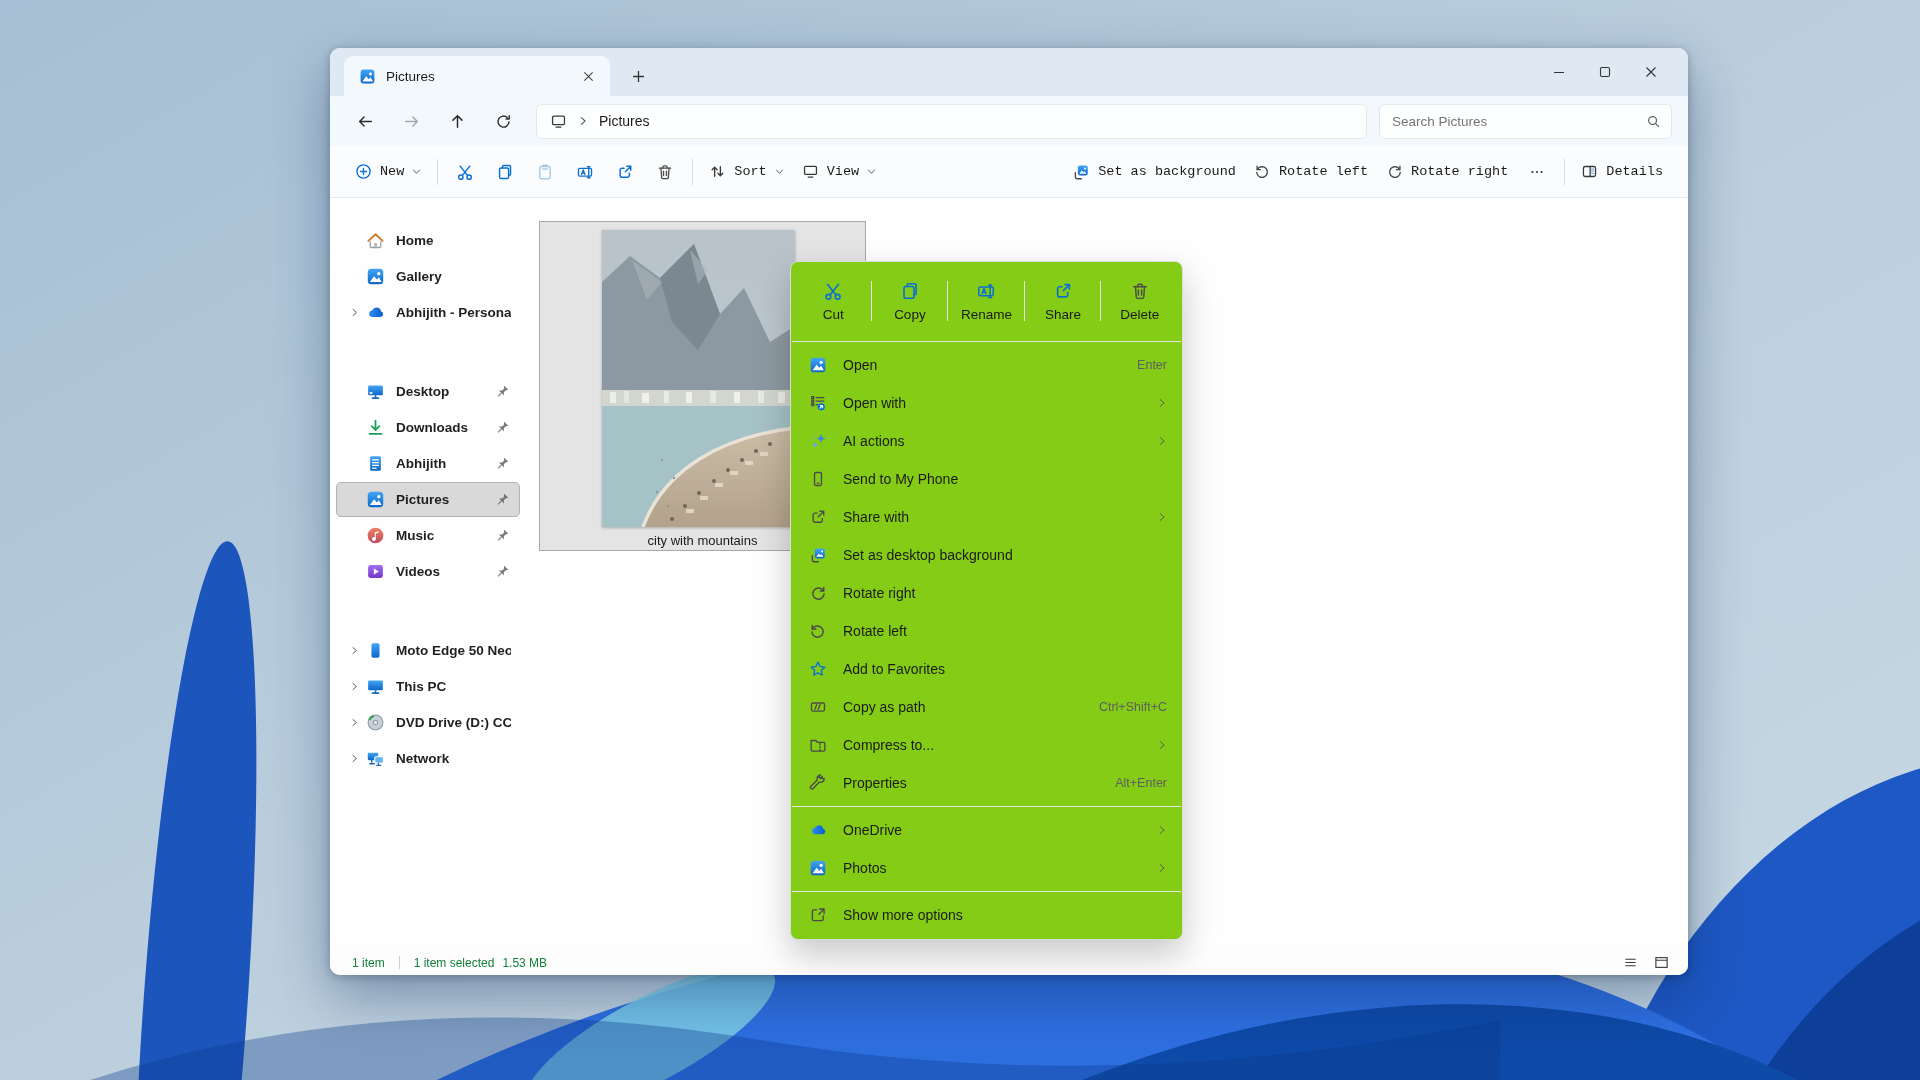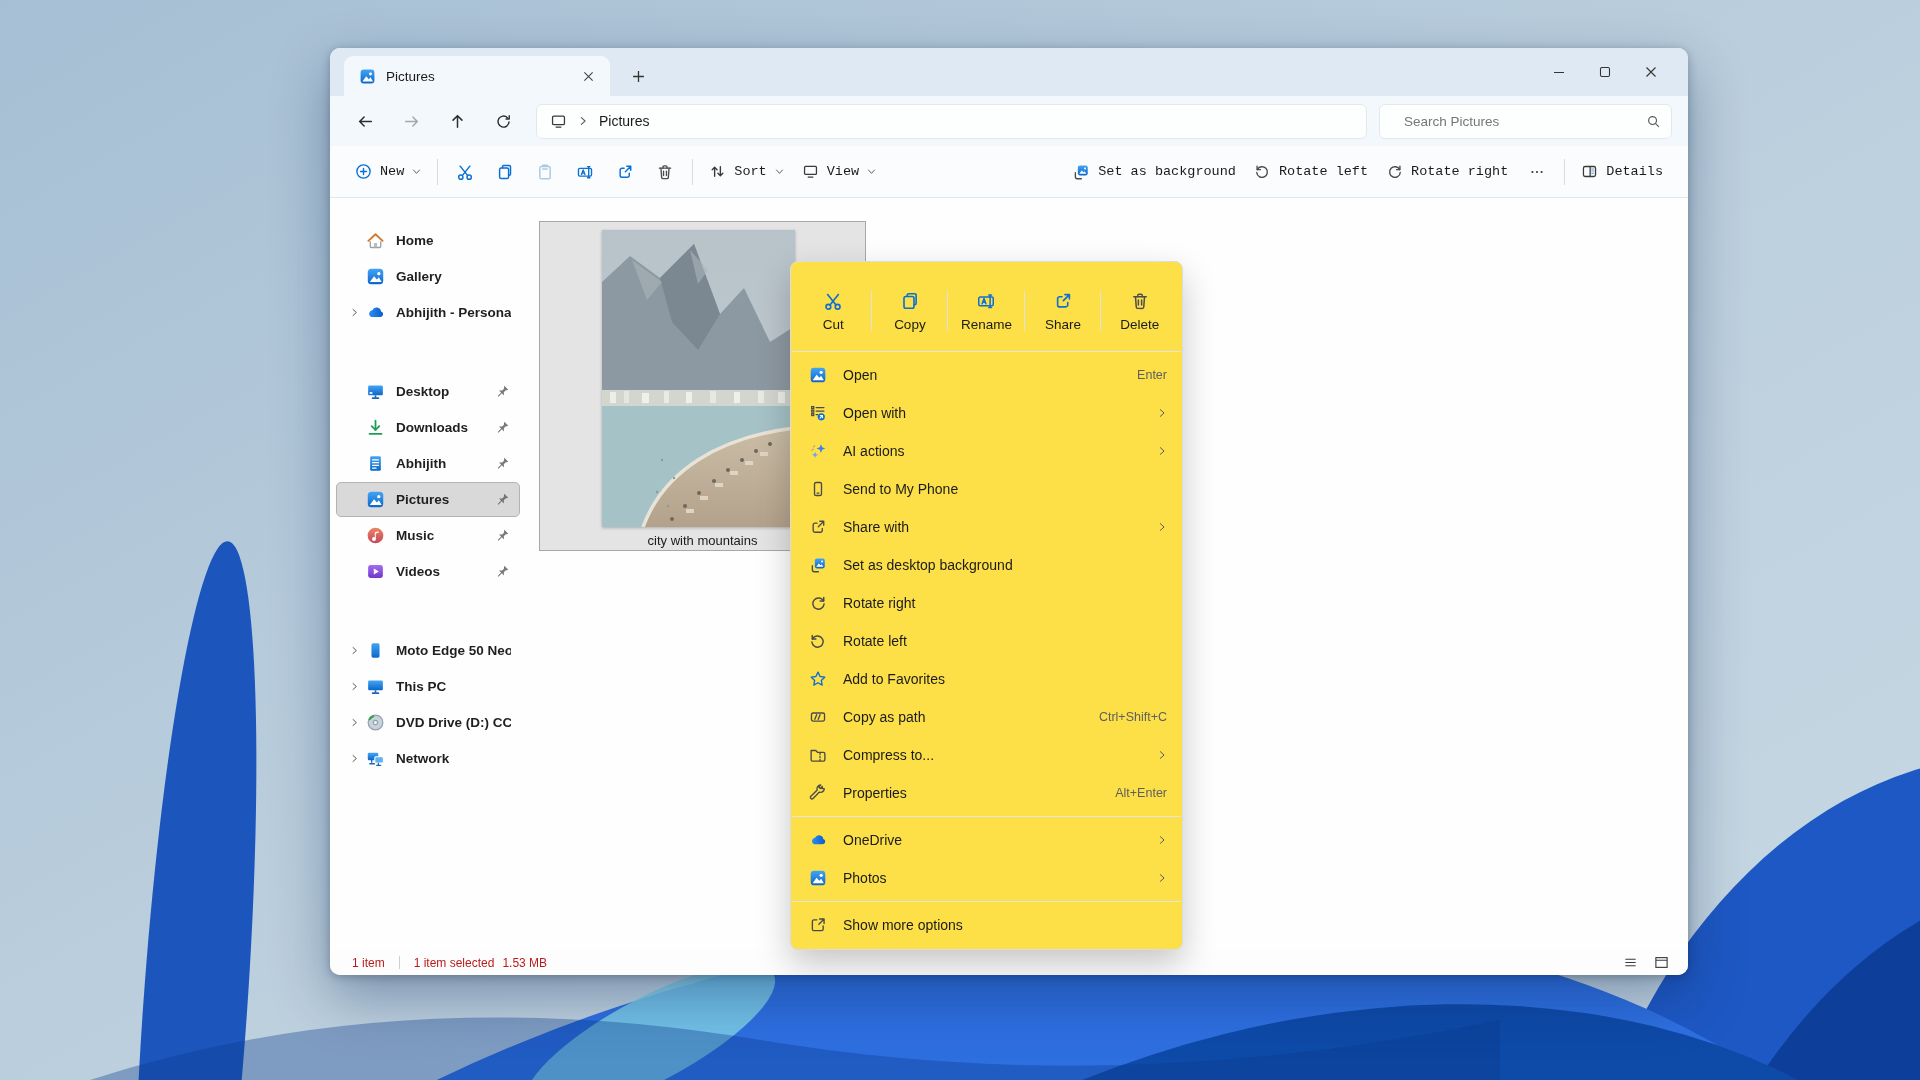--- a/index.html
+++ b/index.html
@@ -18,21 +18,21 @@
   .tab-close { width:24px; height:24px; display:flex; align-items:center; justify-content:center; border-radius:4px; color:#444; font-size:13px; }
   .newtab { width:36px; height:36px; display:flex; align-items:center; justify-content:center; color:#333; font-size:17px; margin:0 0 2px 10px; }
   .win-controls { position:absolute; right:14px; top:8px; display:flex; }
   .win-btn { width:46px; height:32px; display:flex; align-items:center; justify-content:center; color:#333; }
 
   
   .navbar { height:50px; background:#f3f8fc; display:flex; align-items:center; padding:0 16px 0 16px; flex:0 0 auto; }
   .nav-btn { width:38px; height:36px; display:flex; align-items:center; justify-content:center; border-radius:5px; flex:0 0 auto; margin-right:8px; }
   .addressbar { flex:1; height:35px; background:#fdfefe; border:1px solid #e4e8ec; border-radius:6px; display:flex; align-items:center; gap:11px; padding:0 13px; margin:0 12px 0 6px; font-size:14px; color:#1b1b1b; }
   .searchbox { width:293px; height:35px; background:#fdfefe; border:1px solid #e4e8ec; border-radius:6px; display:flex; align-items:center; padding:0 10px 0 12px; flex:0 0 auto; }
-  .searchbox input { border:none; outline:none; background:transparent; flex:1; font-size:13.5px; color:#1b1b1b; font-family:"Liberation Sans",sans-serif;margin-left:12px; }
+  .searchbox input { border:none; outline:none; background:transparent; flex:1; font-size:13.5px; color:#1b1b1b; font-family:"Liberation Sans",sans-serif; }
   .searchbox input::placeholder { color:#767676; }
 
   
   .toolbar { height:52px; background:#fafcfd; border-bottom:1px solid #e4e7ea; display:flex; align-items:center; padding:0 16px; flex:0 0 auto; }
   .tb-group { display:flex; align-items:center;font-family:Liberation Mono, monospace; }
   .tb-left { flex:1; }
   .tb-btn { height:36px; display:flex; align-items:center; gap:8px; padding:0 9px; border-radius:5px; font-size:13.5px; color:#1b1b1b; flex:0 0 auto; }
   .tb-icon-btn { width:40px; justify-content:center; }
   .tb-sep { width:1px; height:26px; background:#d9dcdf; margin:0 7px; flex:0 0 auto; }
   .chev { color:#5d5d5d; display:flex; }
@@ -47,33 +47,33 @@
   .side-label { flex:1; white-space:nowrap; overflow:hidden; }
   .side-pin { width:16px; height:16px; color:#5f6368; flex:0 0 auto; opacity:.85; }
   .side-gap { height:42px; }
 
   
   .tile { position:absolute; left:209px; top:23px; width:327px; height:330px; background:#e4e4e4; border:1px solid #a8a8a8; z-index:1; }
   .tile-photo { position:absolute; left:62px; top:8px; width:193px; height:297px; box-shadow:0 1px 3px rgba(0,0,0,.25); }
   .tile-caption { position:absolute; left:0; bottom:2px; width:100%; text-align:center; font-size:13px; color:#1b1b1b; }
 
   
-  .ctx { position:absolute; left:460px; top:63px; width:393px; z-index:5; background:#fde047; border:1px solid #dcdcdc; border-radius:8px; box-shadow:0 14px 34px rgba(0,0,0,.22); padding:15px 0 5px; }
+  .ctx { position:absolute; left:460px; top:63px; width:393px; z-index:5; background:#84cc16; border:1px solid #dcdcdc; border-radius:8px; box-shadow:0 14px 34px rgba(0,0,0,.22); padding:5px 0 5px; }
   .qa-row { display:flex; height:70px; padding:2px 4px 4px; }
   .qa { flex:1; display:flex; flex-direction:column; align-items:center; justify-content:center; gap:6px; font-size:13.5px; color:#1b1b1b; position:relative; border-radius:4px; }
   .qa:not(:last-child)::after { content:""; position:absolute; right:0; top:12px; bottom:12px; width:1px; background:#e1e1e1; }
   .ctx-div { height:1px; background:#e4e4e4; margin:4px 1px; }
   .mi { height:38px; display:flex; align-items:center; gap:15px; margin:0 5px; padding:0 10px 0 12px; border-radius:4px; font-size:14px; color:#1b1b1b; }
   .mi-ic { width:20px; height:20px; display:flex; align-items:center; justify-content:center; flex:0 0 auto; }
   .mi-label { flex:1; white-space:nowrap; }
   .mi-short { font-size:12.5px; color:#5f5f5f; }
   .mi-chev { color:#5d5d5d; display:flex; }
 
   
-  .statusbar { height:25px; flex:0 0 auto; background:#fdfdfd; display:flex; align-items:center; padding:0 18px 0 22px; font-size:12px; color:#b91c1c; }
+  .statusbar { height:25px; flex:0 0 auto; background:#fdfdfd; display:flex; align-items:center; padding:0 18px 0 22px; font-size:12px; color:#15803d; }
   .sb-sep { width:1px; height:13px; background:#cfcfcf; margin:0 14px; }
   .sb-right { margin-left:auto; display:flex; gap:14px; }
   .sb-ic { width:17px; height:17px; color:#3a3a3a; display:flex; align-items:center; justify-content:center; }
 
   svg { display:block; }
 </style>
 </head>
 <body>
 
 <svg width="0" height="0" style="position:absolute">

